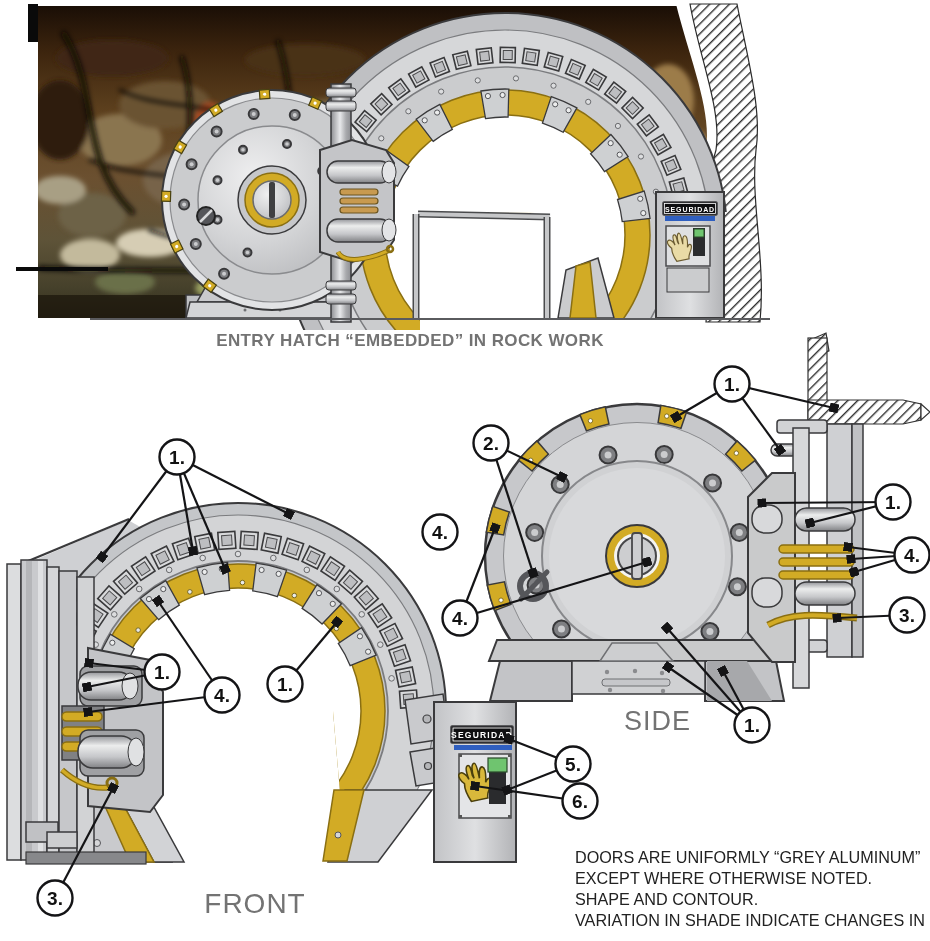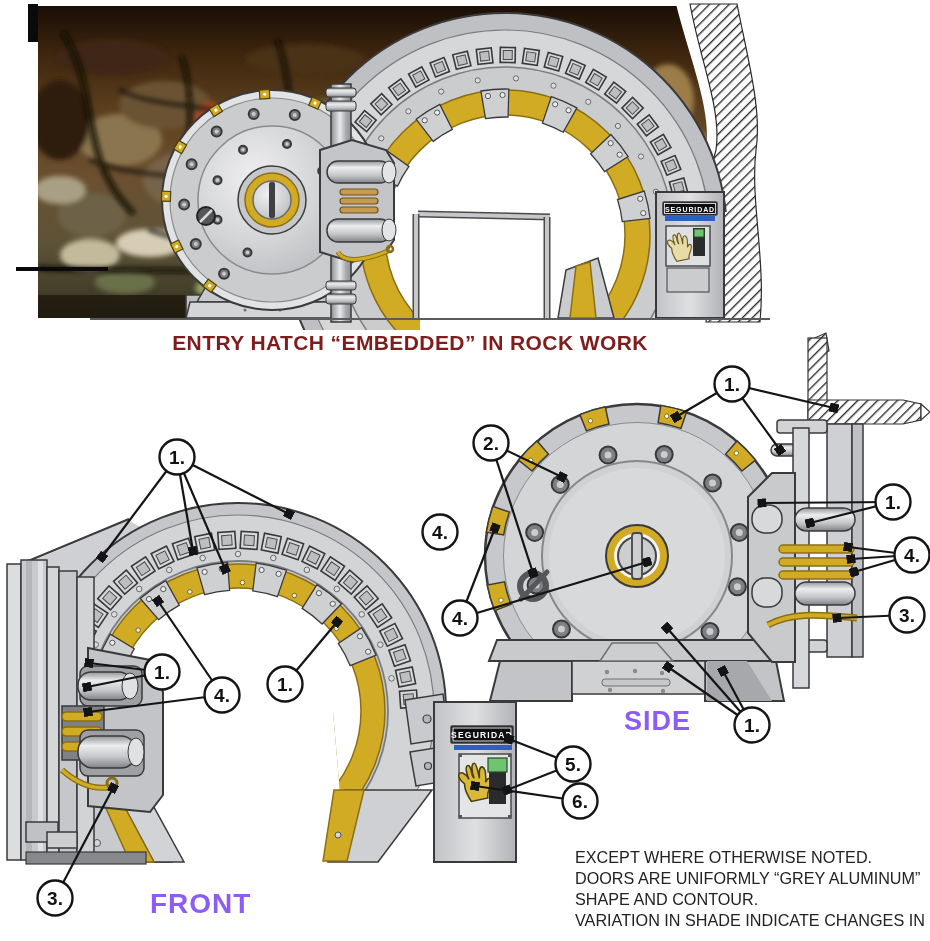--- a/index.html
+++ b/index.html
@@ -1,22 +1,22 @@
 <!DOCTYPE html>
 <html style="--gold: #d2ab25; --gold-dark: #8a6f12; --blue: #2f5fc0; --green: #6fc46f; --hand: #d9b83b;"><head>
 <meta charset="utf-8">
 <style>
   html,body{margin:0;padding:0;background:#fff;}
   .stage{position:relative;width:930px;height:941px;background:#fff;overflow:hidden;
          font-family:"Liberation Sans",sans-serif;}
   .stage svg{position:absolute;left:0;top:0;}
   .caption{position:absolute;left:60px;top:331px;width:700px;text-align:center;
-           font-size:21px;font-weight:bold;letter-spacing:.4px;color:#7f1d1d;}
-  .view-label{position:absolute;font-weight:bold;color:#8b5cf6;letter-spacing:1px;}
-  #front-label{left:150px;top:888px;width:240px;font-size:28px;}
+           font-size:17px;font-weight:bold;letter-spacing:.4px;color:#737373;}
+  .view-label{position:absolute;font-weight:normal;color:#737373;letter-spacing:1px;}
+  #front-label{left:135px;top:888px;width:240px;text-align:center;font-size:28px;}
   #side-label{left:565px;top:706px;width:185px;text-align:center;font-size:27px;}
   .notes{position:absolute;left:575px;top:847px;width:350px;font-size:16.2px;
          line-height:21px;color:#222;}
   .s2{stroke:#3a3a3c;stroke-width:2;}
   .s25{stroke:#3a3a3c;stroke-width:2.5;}
   .s15{stroke:#3a3a3c;stroke-width:1.5;}
   .s1{stroke:#3a3a3c;stroke-width:1;}
   .nf{fill:none;}
   .gf{fill:var(--gold);stroke:var(--gold-dark);stroke-width:1.5;}
   .arrow{stroke:#141416;stroke-width:2.2;marker-end:url(#sqm);}
@@ -830,18 +830,18 @@
           <circle class="co" cx="752" cy="725" r="17.5"></circle>
           <text class="cot" x="752" y="732">1.</text>
         </g>
 </g>
 </svg>
 
 <div class="caption">ENTRY HATCH “EMBEDDED” IN ROCK WORK</div>
 <div id="front-label" class="view-label">FRONT</div>
 <div id="side-label" class="view-label">SIDE</div>
 <div class="notes">
+  <div>DOORS ARE UNIFORMLY  “GREY ALUMINUM”</div>
   <div>EXCEPT WHERE OTHERWISE NOTED.</div>
-  <div>DOORS ARE UNIFORMLY  “GREY ALUMINUM”</div>
   <div>SHAPE AND CONTOUR.</div>
   <div>VARIATION IN SHADE INDICATE CHANGES IN</div>
 </div>
 </div>
 
 </body></html>

